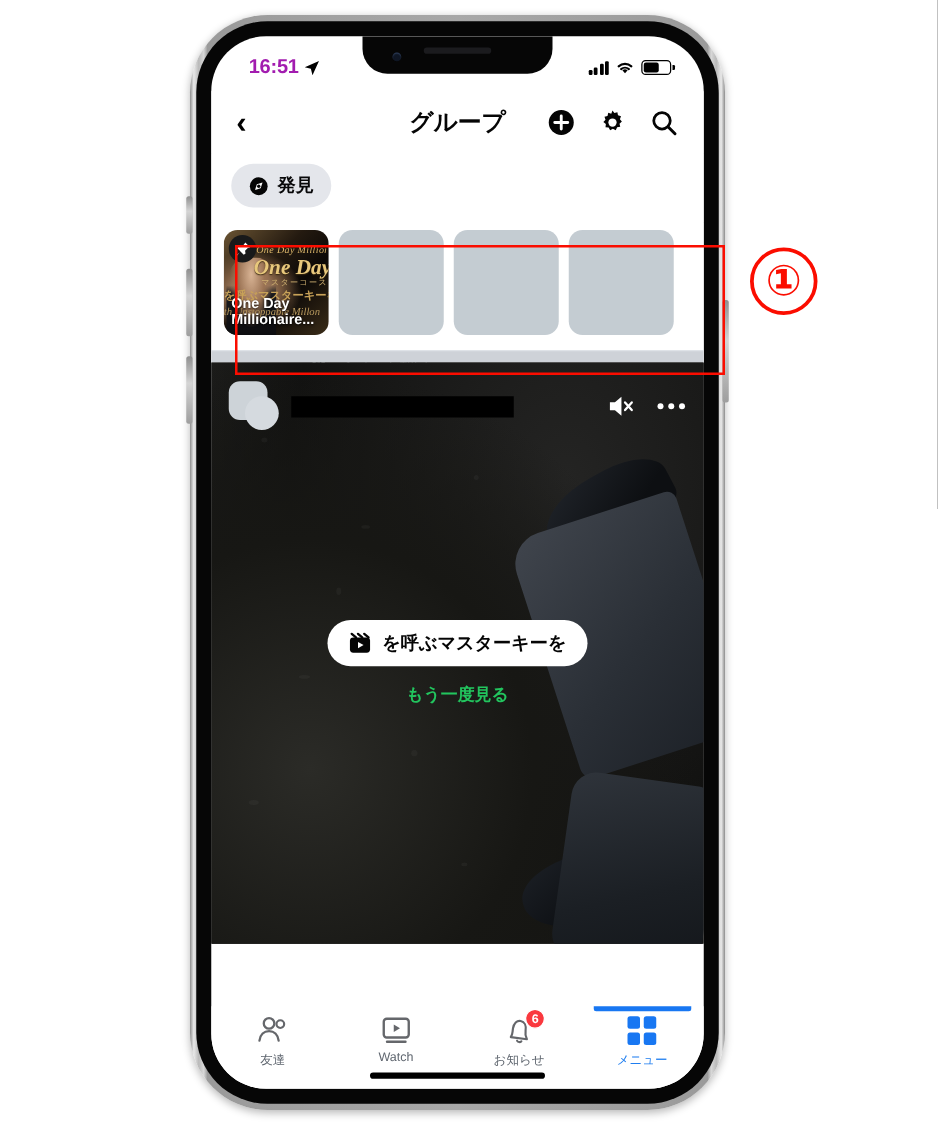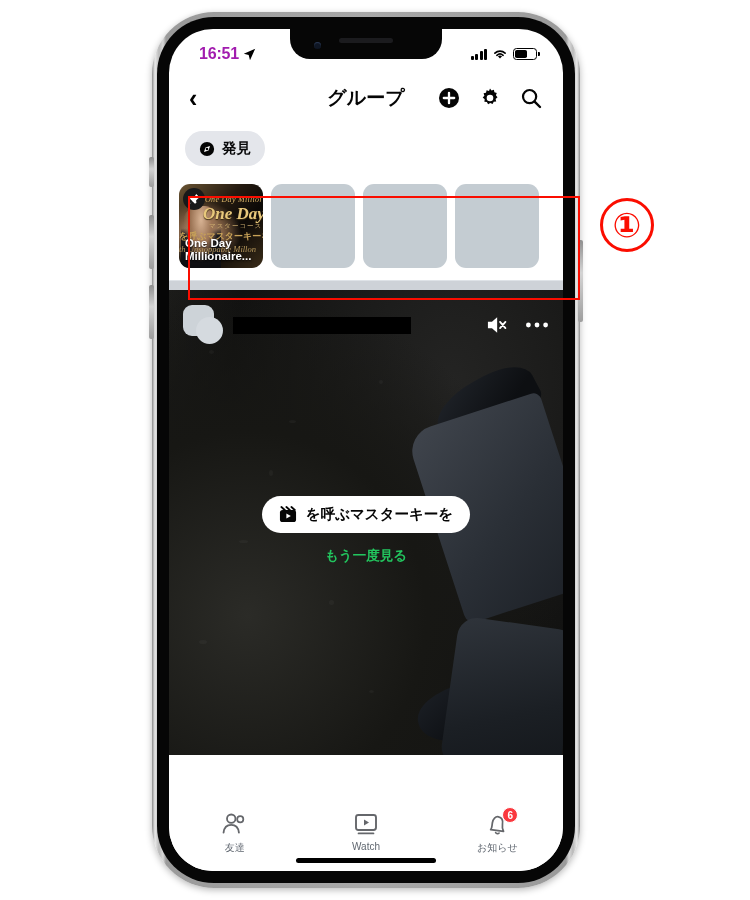--- a/index.html
+++ b/index.html
@@ -715,20 +715,32 @@
       <div class="tab">
         <div class="tab-ico">
           <svg width="24" height="24" viewBox="0 0 24 25">
             <path d="M5.4 18.4 C7 16.6 6.6 14.8 7.2 11.2 C7.9 6.9 10.4 4.4 13.6 5 C16.8 5.6 18.4 8.8 17.7 13 C17.1 16.6 17.8 18 18.8 20.2 Z" fill="none" stroke="#65676b" stroke-width="1.8" stroke-linejoin="round"></path>
             <path d="M10.6 21.4 C11.4 22.8 13.2 23 14.2 21.9" fill="none" stroke="#65676b" stroke-width="1.7" stroke-linecap="round"></path>
           </svg>
           <div class="tab-badge">6</div>
         </div>
         <div class="tab-label">お知らせ</div>
       </div>
+      <div class="tab active">
+        <div class="tab-indicator"></div>
+        <div class="tab-ico">
+          <div class="grid-ico">
+              <span></span>
+              <span></span>
+              <span></span>
+              <span></span>
+            </div>
+        </div>
+        <div class="tab-label">メニュー</div>
+      </div>
     </div>
 
     <div id="home-indicator"></div>
   </div>
 </div>
 
 <div class="side-btn" id="btn-silent"></div>
 <div class="side-btn" id="btn-vol-up"></div>
 <div class="side-btn" id="btn-vol-down"></div>
 <div class="side-btn" id="btn-power"></div>

